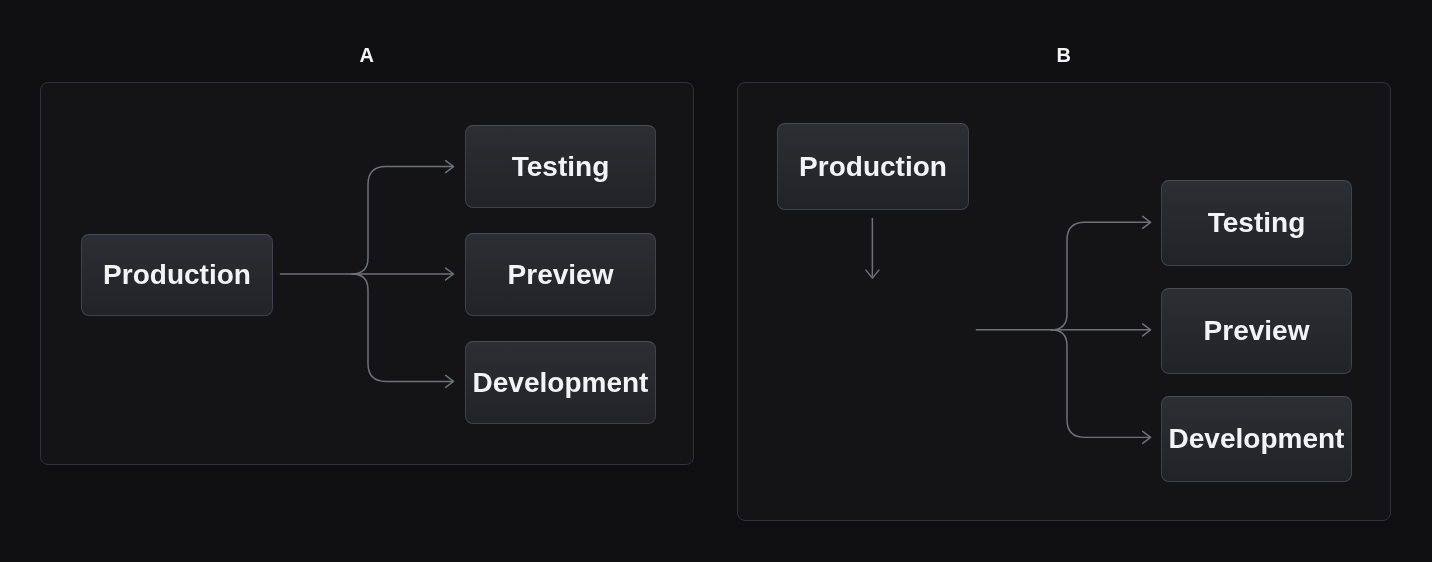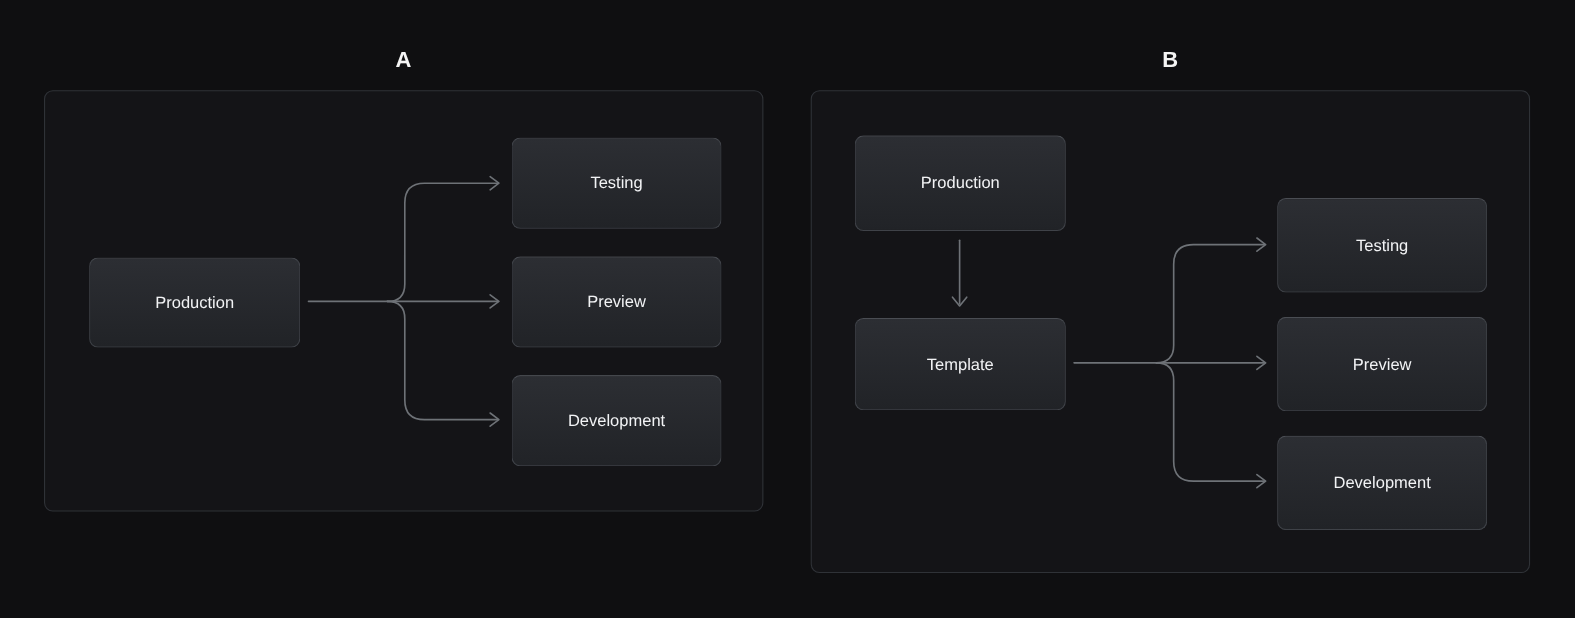--- a/index.html
+++ b/index.html
@@ -30,23 +30,24 @@
   .node {
     position: absolute;
     box-sizing: border-box;
     display: flex;
     align-items: center;
     justify-content: center;
     background: linear-gradient(180deg, var(--node-bg-top, #2c2e33), var(--node-bg-bottom, #212327));
     border: 1px solid var(--node-border, #3f4248);
     border-top-color: var(--node-border-top, #4a4d53);
     border-radius: 8px;
-    font-size: 15px;
+    font-size: 28px;
     color: var(--node-text, #f2f3f5);
     white-space: nowrap;
+    font-weight: bold;
   }
   .edges-layer {
     position: absolute;
     inset: 0;
     width: 100%;
     height: 100%;
     pointer-events: none;
   }
   .edge {
     stroke: var(--arrow, #6e7277);
@@ -100,17 +101,16 @@
       <path class="edge" d="M314 248 Q330 248 330 232 V158 Q330 140 348 140 H413"></path>
       <path class="edge" d="M406 134 L414 140 L406 146"></path>
     </g>
     <g>
       <path class="edge" d="M314 248 Q330 248 330 264 V338 Q330 356 348 356 H413"></path>
       <path class="edge" d="M406 350 L414 356 L406 362"></path>
     </g>
   </svg>
 
   <div class="node" style="left:39px; top:40px; width:192px; height:87px;">Production</div>
-  <div class="node" style="left:39px; top:206px; width:192px; height:84px;">Template</div>
   <div class="node" style="left:423px; top:97px; width:191px; height:86px;">Testing</div>
   <div class="node" style="left:423px; top:205px; width:191px; height:86px;">Preview</div>
   <div class="node" style="left:423px; top:313px; width:191px; height:86px;">Development</div>
 </div>
 
 </body></html>

